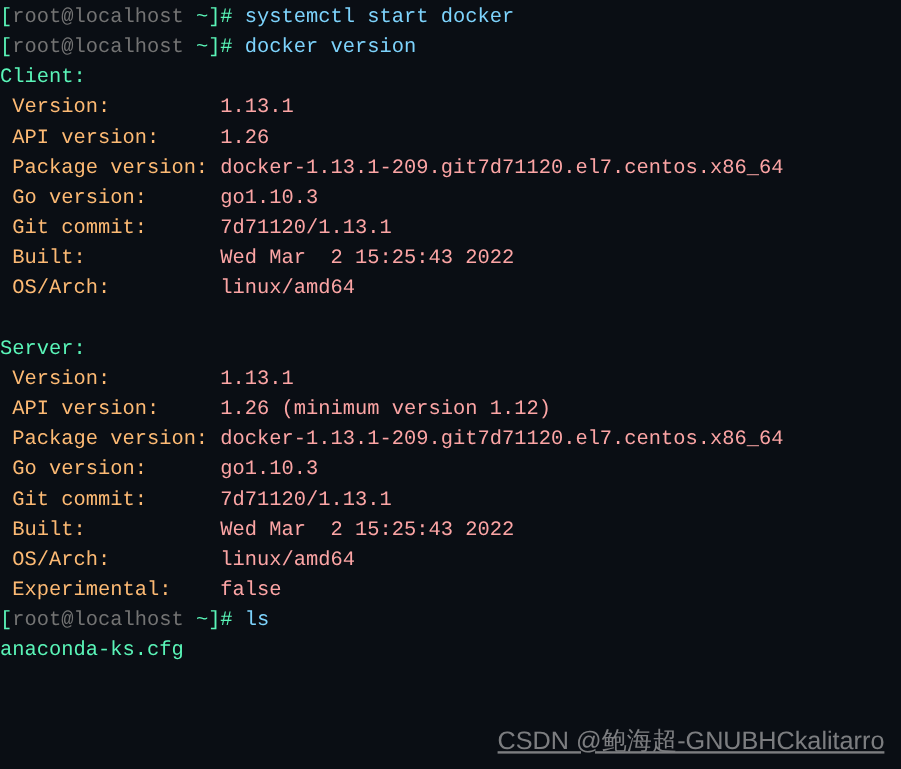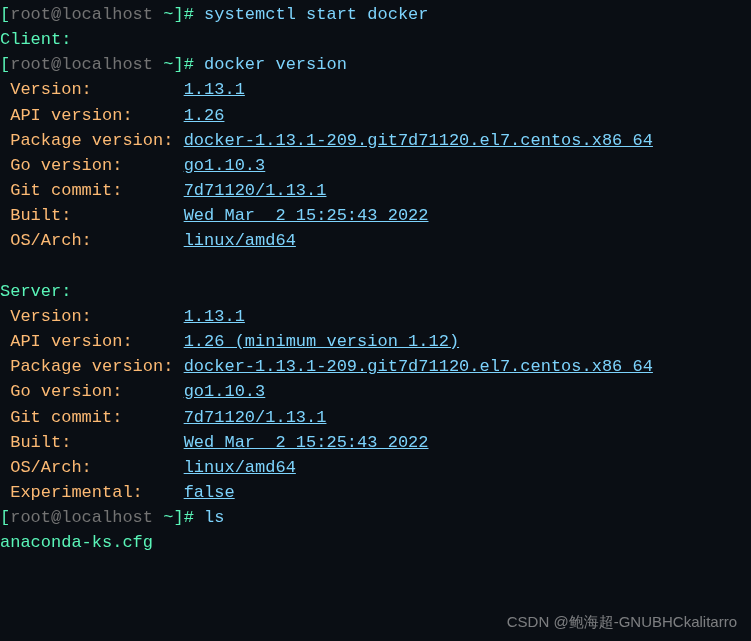--- a/index.html
+++ b/index.html
@@ -27,22 +27,21 @@
     .prompt-user {
       color: #5af5b8;
     }
     .cmd {
       color: #7dd3fc;
     }
     .key {
       color: #fdba74;
     }
     .val {
-      color: #7dd3fc;
-      text-decoration: underline;
+      color: #fca5a5;
     }
     .white {
       color: #737373;
     }
     .out {
       color: #5af5b8;
     }
     .cursor {
       display: inline-block;
       width: 10px;
@@ -50,34 +49,35 @@
       background: #5af5b8;
       vertical-align: text-bottom;
       margin-bottom: 1px;
     }
     .watermark {
       position: absolute;
       right: 14px;
       bottom: 8px;
       color: #c8c8c8;
       opacity: 0.6;
-      font-size: 15px;
+      font-size: 21px;
       font-family: Arial, sans-serif;
+      text-decoration: underline;
     }
   </style>
 </head>
 <body>
 
 <div class="terminal">
 
   <div class="line"><span class="prompt-user">[</span><span class="white">root@localhost</span><span class="prompt-user"> ~</span><span class="prompt-user">]# </span><span class="cmd">systemctl start docker</span></div>
 
+  <div class="line"><span class="prompt-user">[</span><span class="white">root@localhost</span><span class="prompt-user"> ~</span><span class="prompt-user">]# </span><span class="cmd">docker version</span></div>
+
   <div class="line out">Client:</div>
-
-  <div class="line"><span class="prompt-user">[</span><span class="white">root@localhost</span><span class="prompt-user"> ~</span><span class="prompt-user">]# </span><span class="cmd">docker version</span></div>
   <div class="line"><span class="key"> Version:         </span><span class="val">1.13.1</span></div>
   <div class="line"><span class="key"> API version:     </span><span class="val">1.26</span></div>
   <div class="line"><span class="key"> Package version: </span><span class="val">docker-1.13.1-209.git7d71120.el7.centos.x86_64</span></div>
   <div class="line"><span class="key"> Go version:      </span><span class="val">go1.10.3</span></div>
   <div class="line"><span class="key"> Git commit:      </span><span class="val">7d71120/1.13.1</span></div>
   <div class="line"><span class="key"> Built:           </span><span class="val">Wed Mar  2 15:25:43 2022</span></div>
   <div class="line"><span class="key"> OS/Arch:         </span><span class="val">linux/amd64</span></div>
 
   <div class="line">&nbsp;</div>
 

